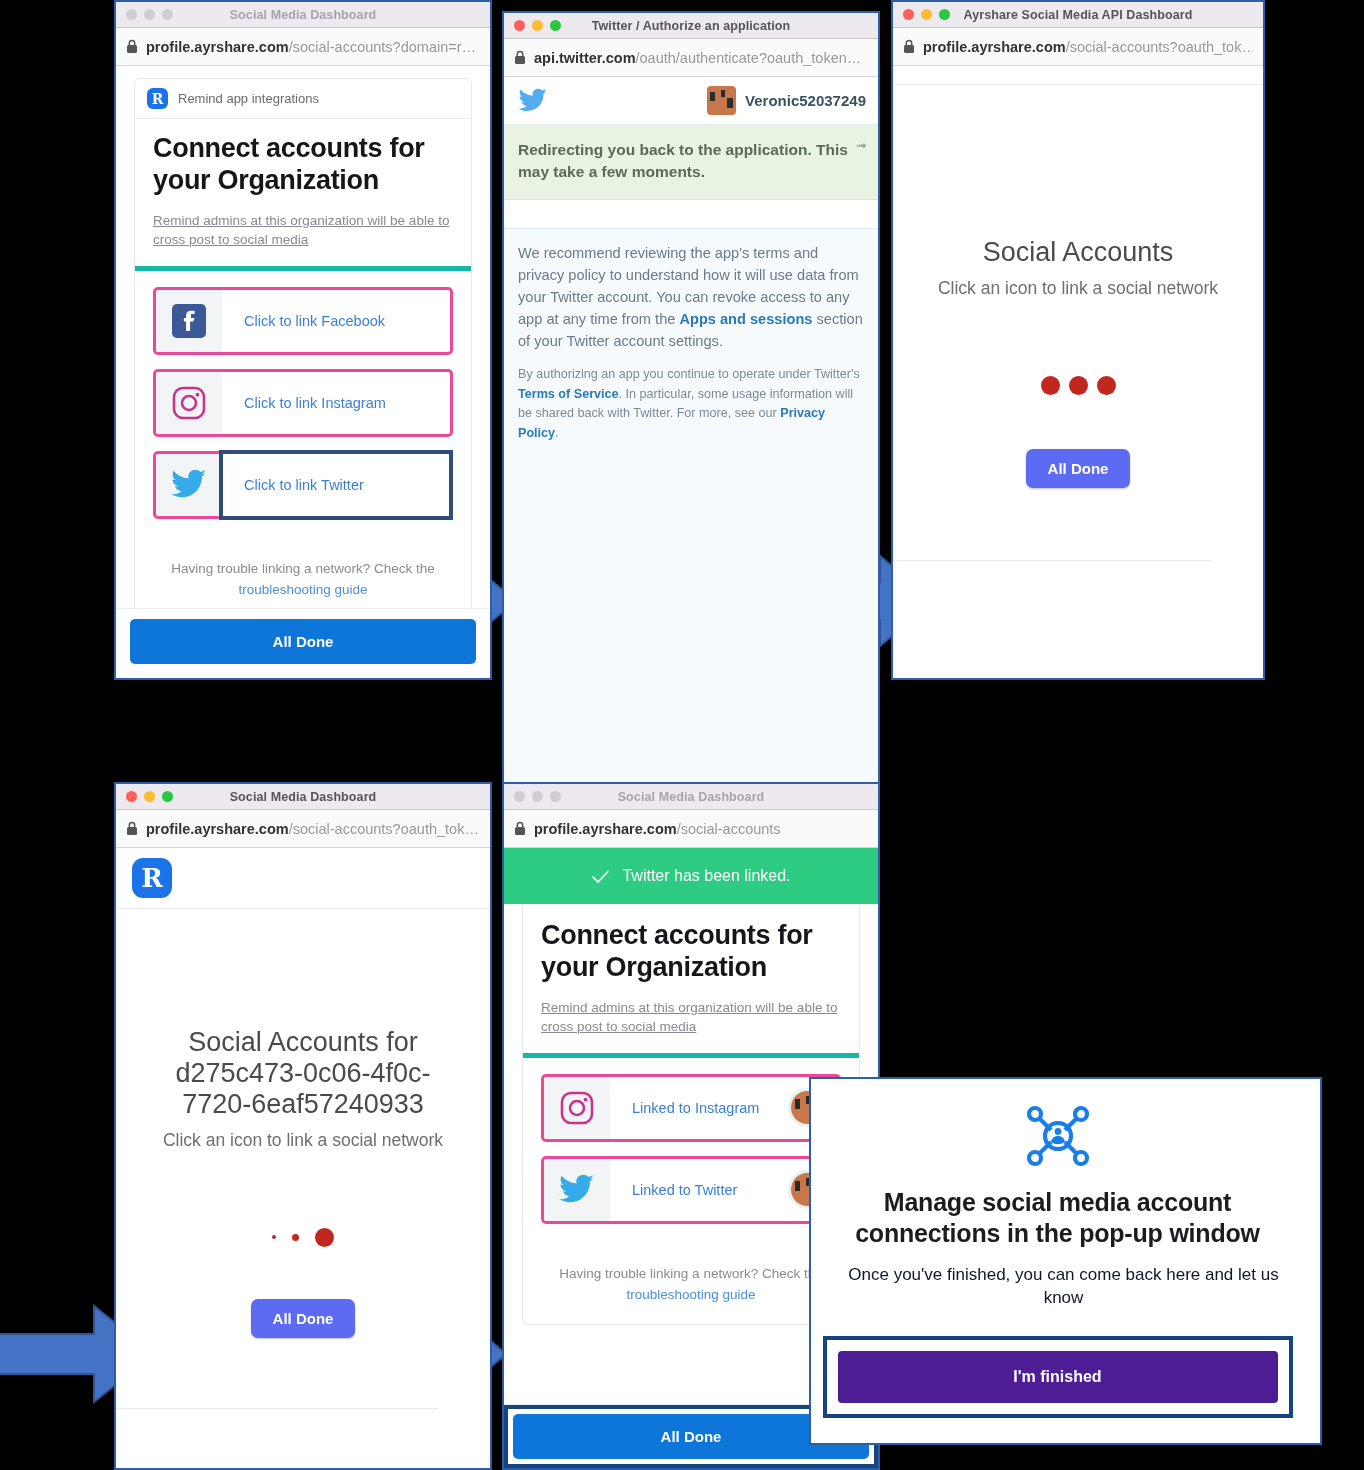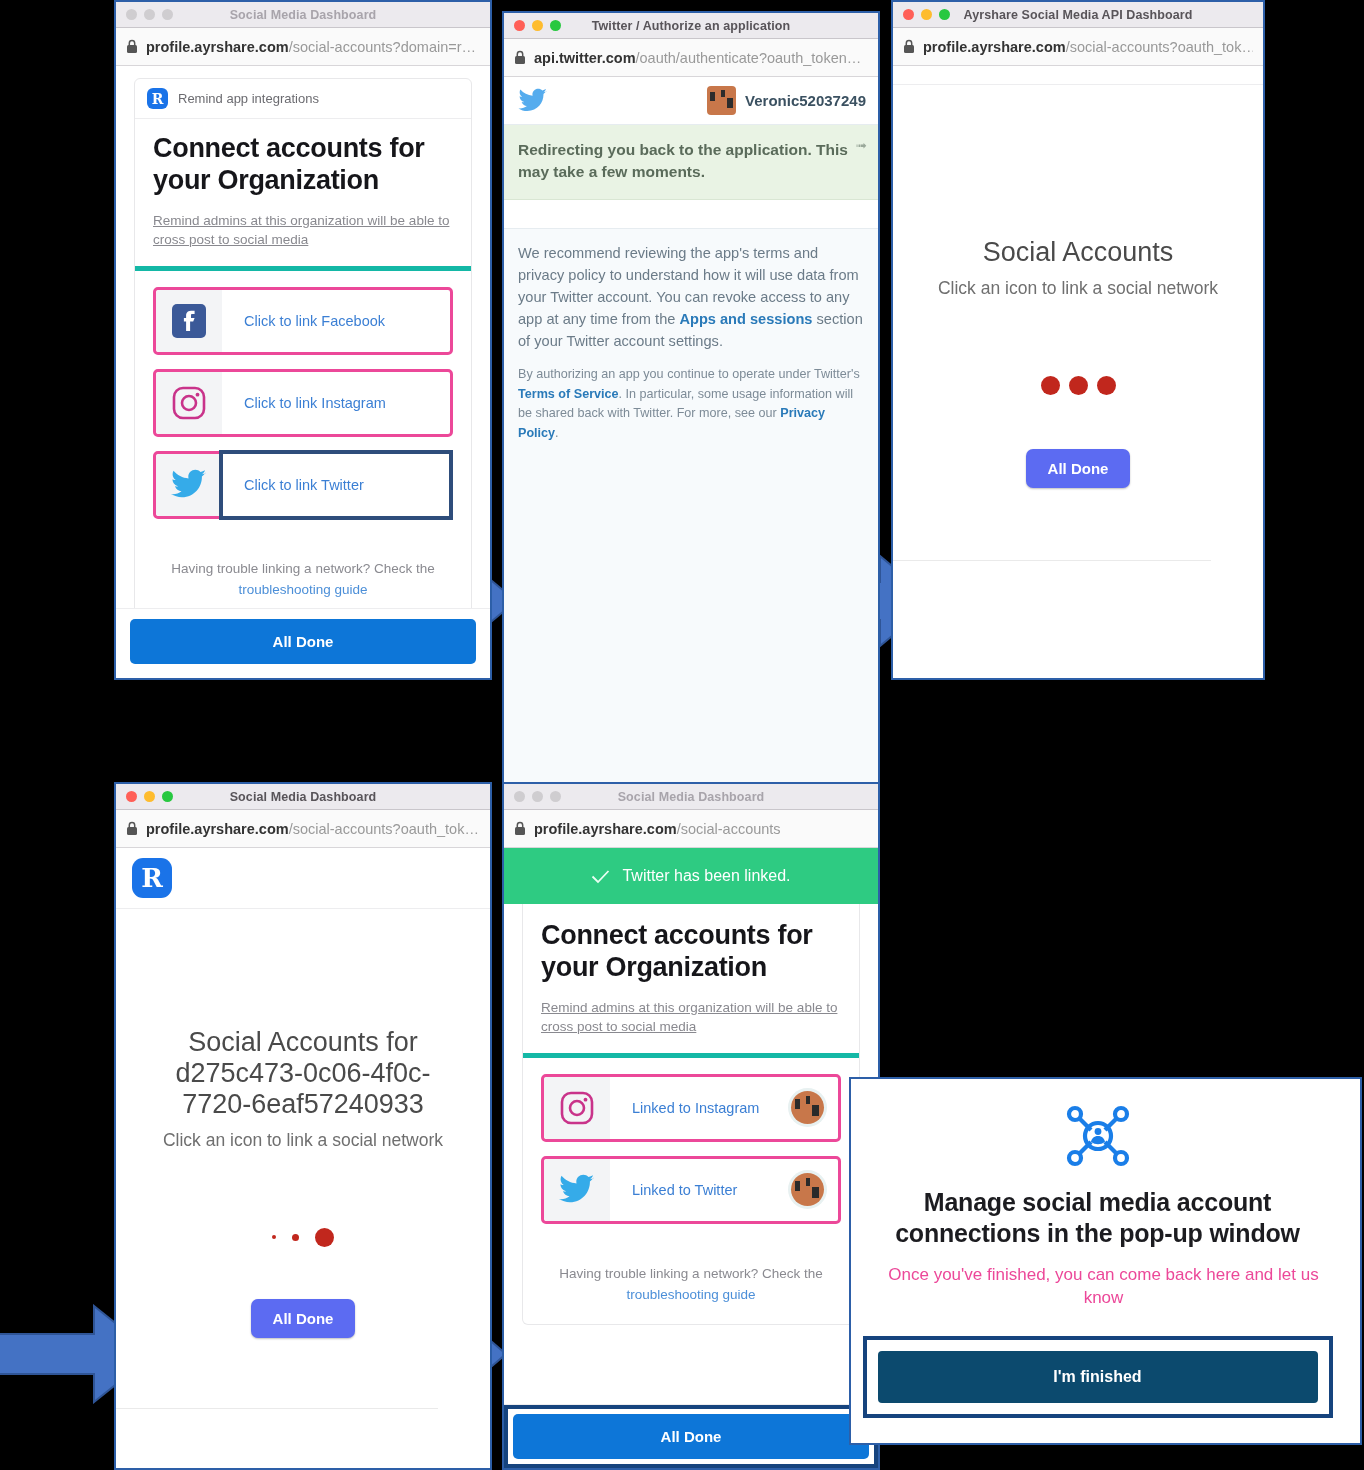--- a/index.html
+++ b/index.html
@@ -80,23 +80,23 @@
   .tw-p1 b,.tw-p2 b{color:#2a7ab9;}
 
   
   .arrow{position:absolute;}
   .arrow svg{display:block;}
 
   
   .callout{position:absolute;background:#fff;border:2px solid #2d5fa8;box-sizing:border-box;
            display:flex;flex-direction:column;align-items:center;text-align:center;}
   .co-h{font-size:25px;font-weight:700;color:#1c1c20;line-height:1.25;letter-spacing:-.2px;}
-  .co-s{font-size:17px;color:#ec4899;line-height:1.4;margin-top:13px;margin-left:12px;}
+  .co-s{font-size:17px;color:#0f172a;line-height:1.4;margin-top:13px;margin-left:12px;}
   .co-btnwrap{border:4px solid #16447e;padding:11px;box-sizing:border-box;}
-  .btn-fin{background:#0c4a6e;color:#fff;border:0;border-radius:4px;width:100%;
+  .btn-fin{background:#4c1d95;color:#fff;border:0;border-radius:4px;width:100%;
            padding:17px 0;font-size:16px;font-weight:bold;cursor:pointer;}
 </style>
 </head>
 <body>
 
 <div class="arrow" style="left:358px;top:554px;width:160px;height:94px;">
   <svg width="160" height="94" viewBox="0 0 160 94">
       <polygon points="2,28 104,28 104,2 158,47 104,92 104,66 2,66" fill="#4472c4" stroke="#2f5597" stroke-width="2"></polygon>
     </svg>
 </div>
@@ -373,21 +373,21 @@
     </div>
   </div>
   <div class="footer" style="padding:0;border-top:1px solid #ededef;">
     <div style="border:4px solid #16447e;padding:5px;box-sizing:border-box;">
       <button class="btn-blue">All Done</button>
     </div>
   </div>
  </div>
 </div>
 
-<div class="callout" style="left:849px;top:1077px;width:513px;height:368px;padding:26px 36px 0 20px;">
+<div class="callout" style="left:809px;top:1077px;width:513px;height:368px;padding:26px 36px 0 20px;">
   <svg width="64" height="62" viewBox="0 0 64 62">
     <g fill="none" stroke="#1a7ee8" stroke-width="4.2">
       <circle cx="9" cy="9" r="6"></circle>
         <circle cx="55" cy="9" r="6"></circle>
       <circle cx="9" cy="53" r="6"></circle>
         <circle cx="55" cy="53" r="6"></circle>
       <line x1="13.5" y1="13.5" x2="25" y2="25"></line>
         <line x1="50.5" y1="13.5" x2="39" y2="25"></line>
       <line x1="13.5" y1="48.5" x2="25" y2="37"></line>
         <line x1="50.5" y1="48.5" x2="39" y2="37"></line>

